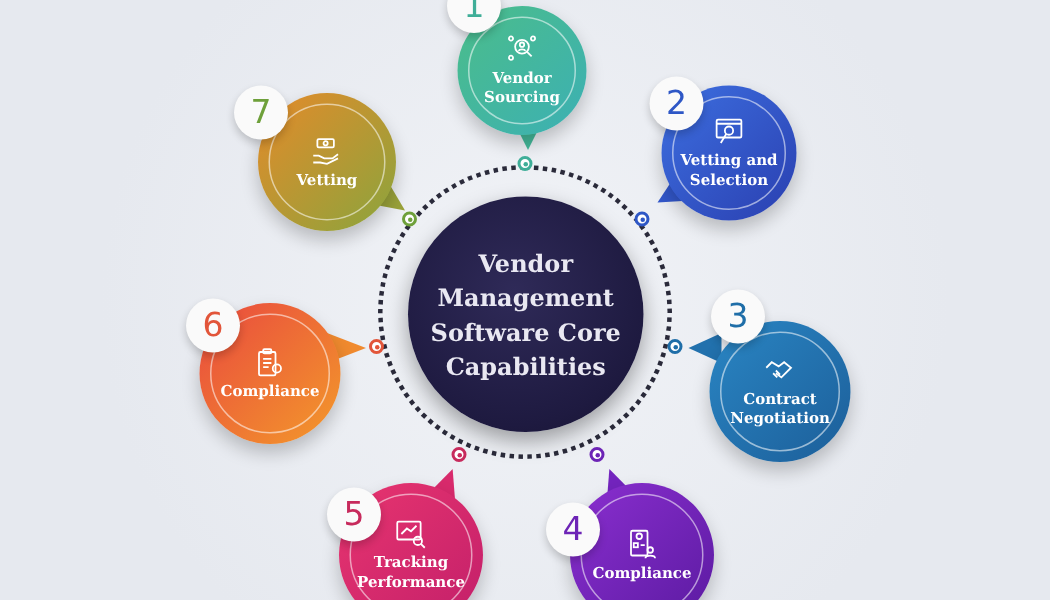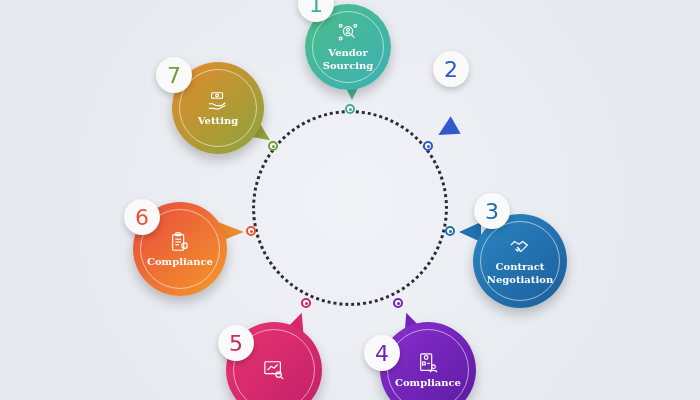--- a/index.html
+++ b/index.html
@@ -17,20 +17,23 @@
   .dot{position:absolute;width:10px;height:10px;border-radius:50%;background:#fff;box-sizing:border-box;border:2px solid #888;z-index:4;}
   .dot::after{content:"";position:absolute;left:1.5px;top:1.5px;width:3px;height:3px;border-radius:50%;background:currentColor;}
 </style>
 </head>
 <body>
 
 <div class="stage">
 
   <div class="ring"></div>
 
+  <div class="center">
+    <span>Vendor Management Software Core Capabilities</span>
+  </div>
 
   <div class="tail" style="left:343px;top:82px;border-left:9px solid transparent;border-right:9px solid transparent;border-top:18px solid #44b99a;"></div>
   <div class="node" style="left:305px;top:4px;background:linear-gradient(135deg,#4bbd8a,#3cb0b4);">
     <div class="inner"></div>
     <svg class="ico" viewBox="0 0 24 24">
         <g fill="none" stroke="#fff" stroke-width="1.3">
           <circle cx="12" cy="10" r="5"></circle>
           <circle cx="12" cy="8.5" r="1.6"></circle>
           <path d="M9.5 13c.6-1.5 4.4-1.5 5 0"></path>
           <line x1="15.5" y1="13.5" x2="19" y2="17"></line>
@@ -38,20 +41,32 @@
           <circle cx="20" cy="4" r="1.5"></circle>
           <circle cx="4" cy="18" r="1.5"></circle>
         </g>
       </svg>
     <div class="label">Vendor Sourcing</div>
   </div>
   <div class="badge" style="left:298px;top:-14px;color:#3fae98;">1</div>
   <div class="dot" style="left:345px;top:104px;border-color:#3fae98;color:#3fae98;"></div>
 
   <div class="tail" style="left:437px;top:120px;border-top:10px solid transparent;border-bottom:10px solid transparent;border-right:20px solid #3358cc;transform:rotate(-30deg);"></div>
+  <div class="node" style="left:441px;top:57px;width:90px;height:90px;background:linear-gradient(135deg,#3d6fe0,#2a3fb0);">
+    <div class="inner"></div>
+    <svg class="ico" viewBox="0 0 24 24">
+        <g fill="none" stroke="#fff" stroke-width="1.3">
+          <rect x="3" y="3" width="18" height="13" rx="1"></rect>
+          <line x1="3" y1="6" x2="21" y2="6"></line>
+          <circle cx="12" cy="11" r="3"></circle>
+          <line x1="10" y1="13.5" x2="6" y2="20"></line>
+        </g>
+      </svg>
+    <div class="label">Vetting and Selection</div>
+  </div>
   <div class="badge" style="left:433px;top:51px;color:#2e57c6;">2</div>
   <div class="dot" style="left:423px;top:141px;border-color:#2e57c6;color:#2e57c6;"></div>
 
   <div class="tail" style="left:459px;top:222px;border-top:10px solid transparent;border-bottom:10px solid transparent;border-right:22px solid #2271ad;"></div>
   <div class="node" style="left:473px;top:214px;width:94px;height:94px;background:linear-gradient(135deg,#2a86c4,#1c5e99);">
     <div class="inner"></div>
     <svg class="ico" viewBox="0 0 24 24">
         <g fill="none" stroke="#fff" stroke-width="1.3">
           <path d="M2 10l4-4 5 3 4-3 5 4-7 7-4-3"></path>
           <path d="M7 14l3 3M9 12l3 3"></path>
@@ -84,20 +99,21 @@
   <div class="node" style="left:226px;top:322px;width:96px;height:96px;background:linear-gradient(135deg,#e8356f,#c21f6a);">
     <div class="inner"></div>
     <svg class="ico" viewBox="0 0 24 24">
         <g fill="none" stroke="#fff" stroke-width="1.3">
           <rect x="2" y="3" width="17" height="13" rx="1"></rect>
           <polyline points="5,12 9,8 12,10 16,6"></polyline>
           <circle cx="17" cy="17" r="3"></circle>
           <line x1="19" y1="19" x2="22" y2="22"></line>
         </g>
       </svg>
+    <div class="label">Tracking Performance</div>
   </div>
   <div class="badge" style="left:218px;top:325px;color:#c72a5c;">5</div>
   <div class="dot" style="left:301px;top:298px;border-color:#c72a5c;color:#c72a5c;"></div>
 
   <div class="tail" style="left:218px;top:222px;border-top:10px solid transparent;border-bottom:10px solid transparent;border-left:26px solid #f08a2e;"></div>
   <div class="node" style="left:133px;top:202px;width:94px;height:94px;background:linear-gradient(135deg,#e9483f,#f39a2a);">
     <div class="inner"></div>
     <svg class="ico" viewBox="0 0 24 24">
         <g fill="none" stroke="#fff" stroke-width="1.3">
           <rect x="4" y="4" width="12" height="17" rx="1"></rect>

